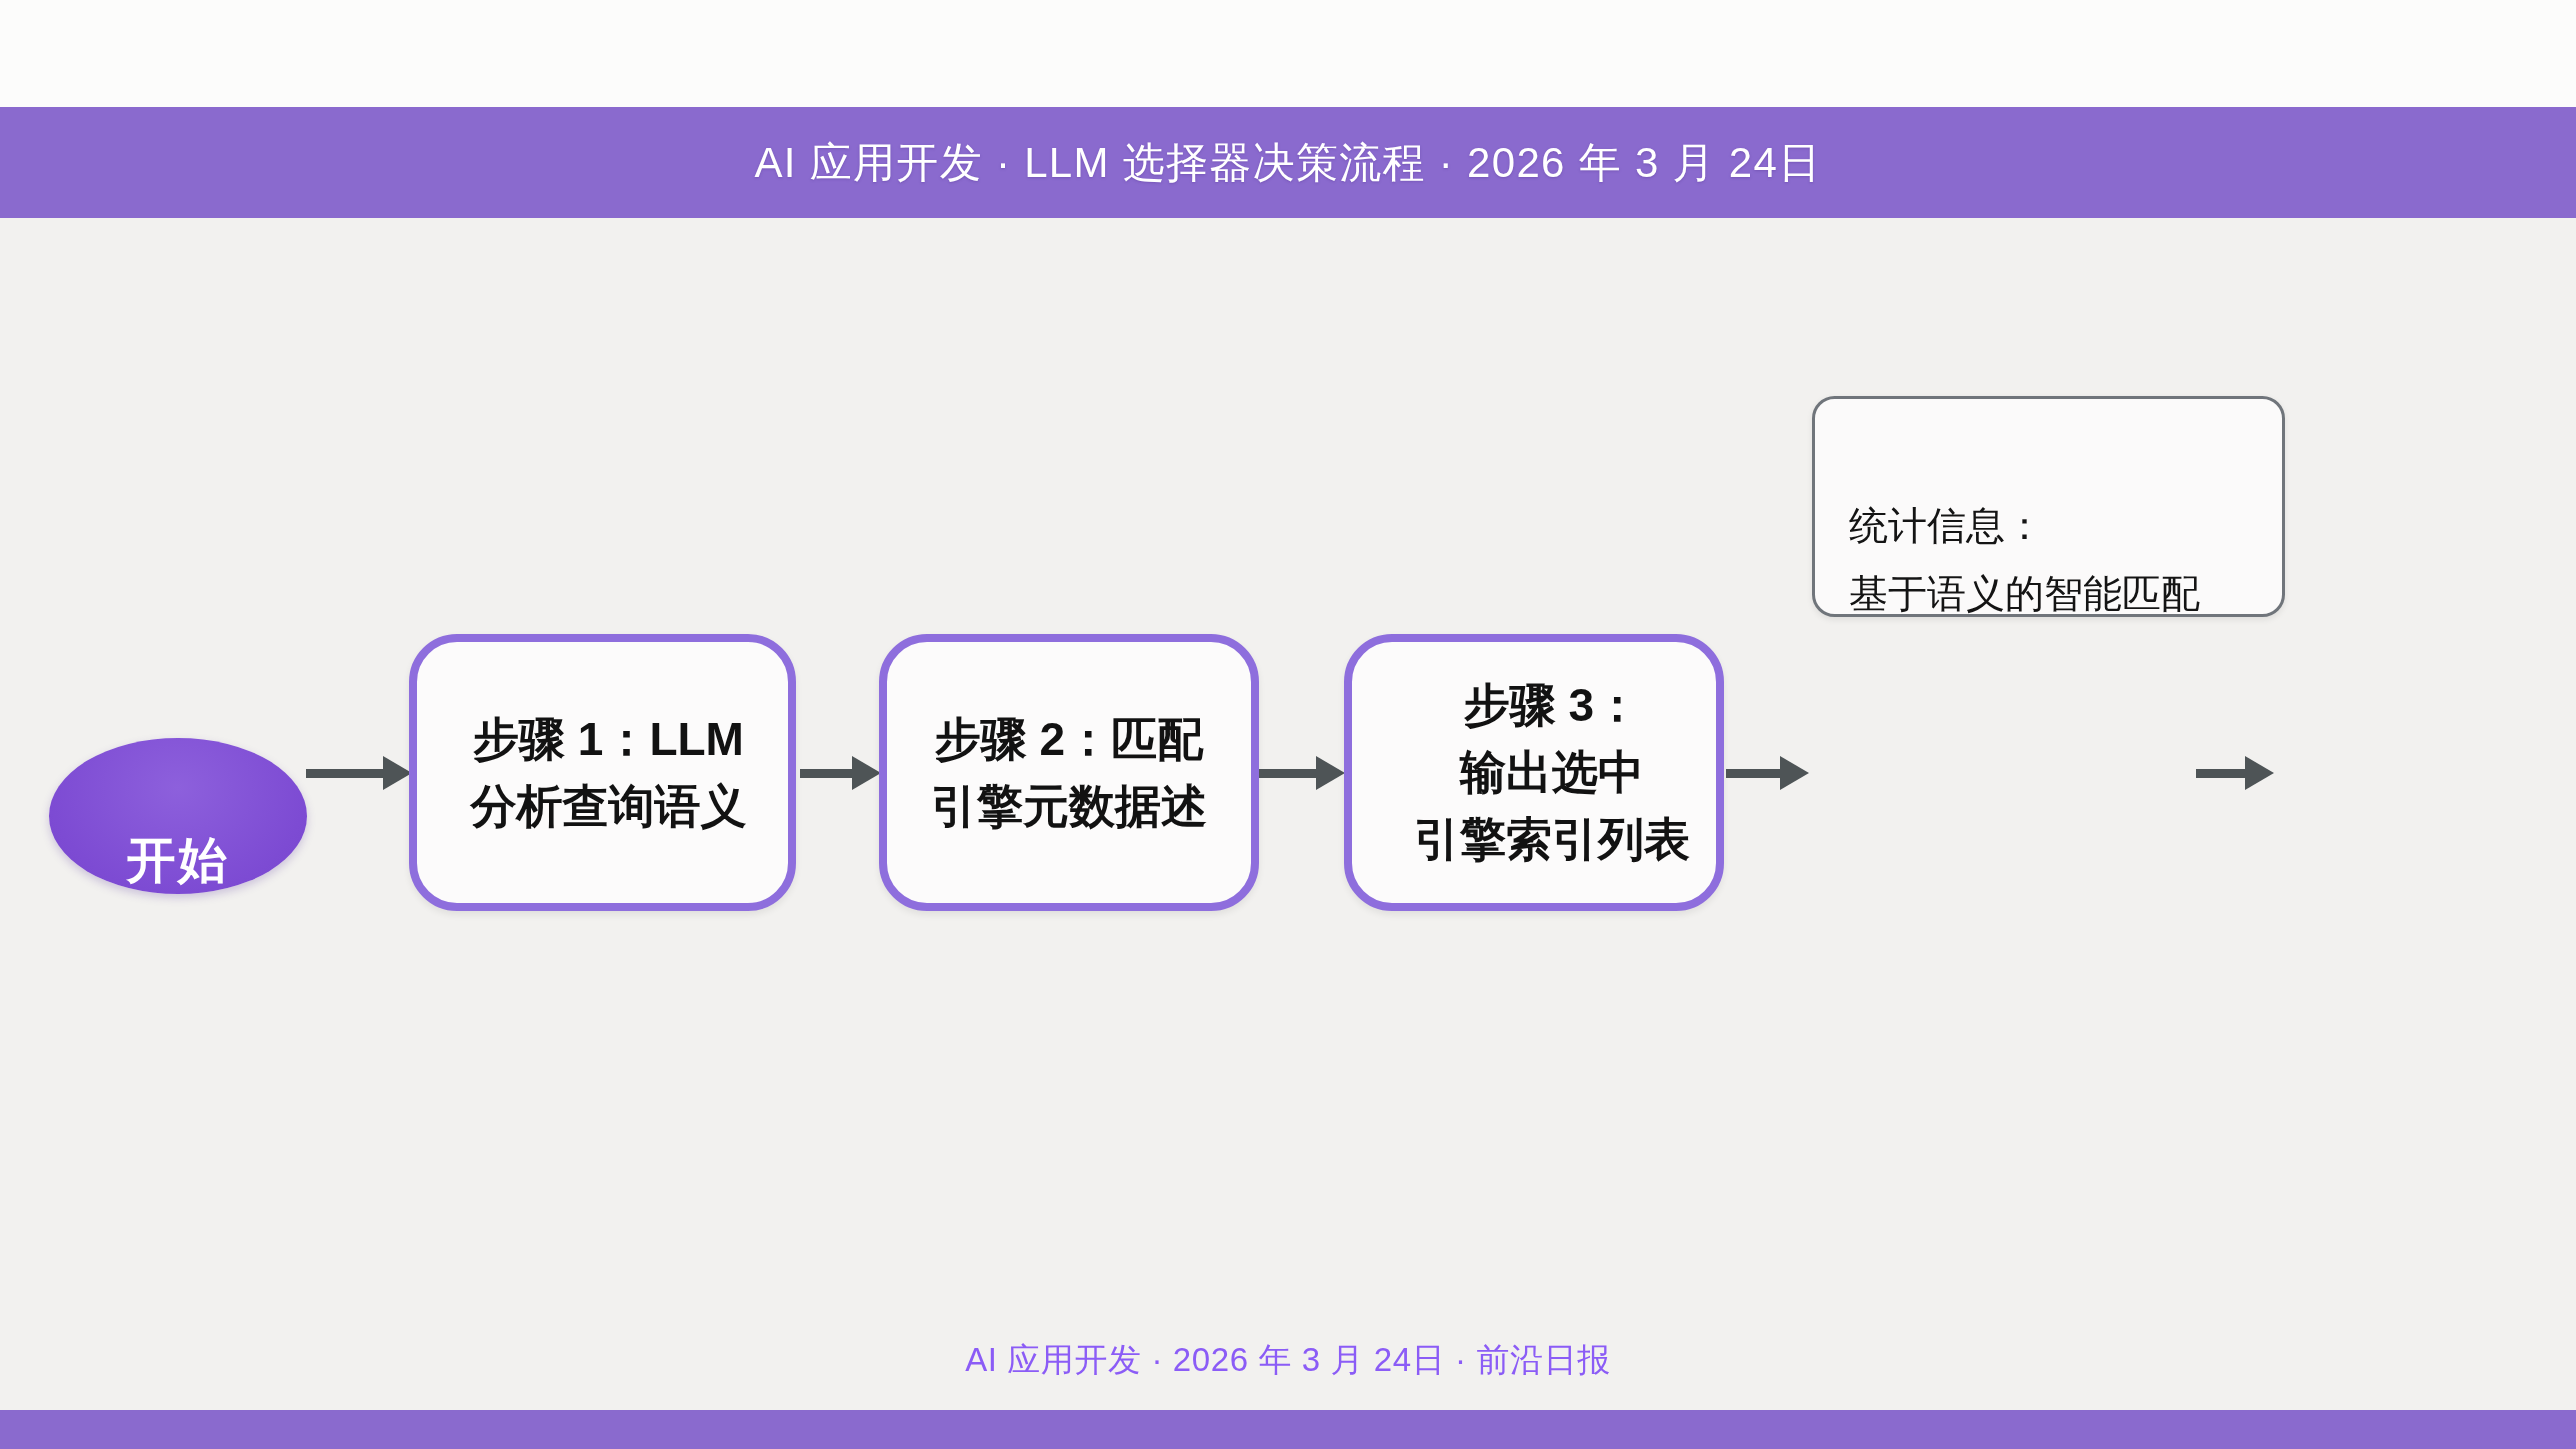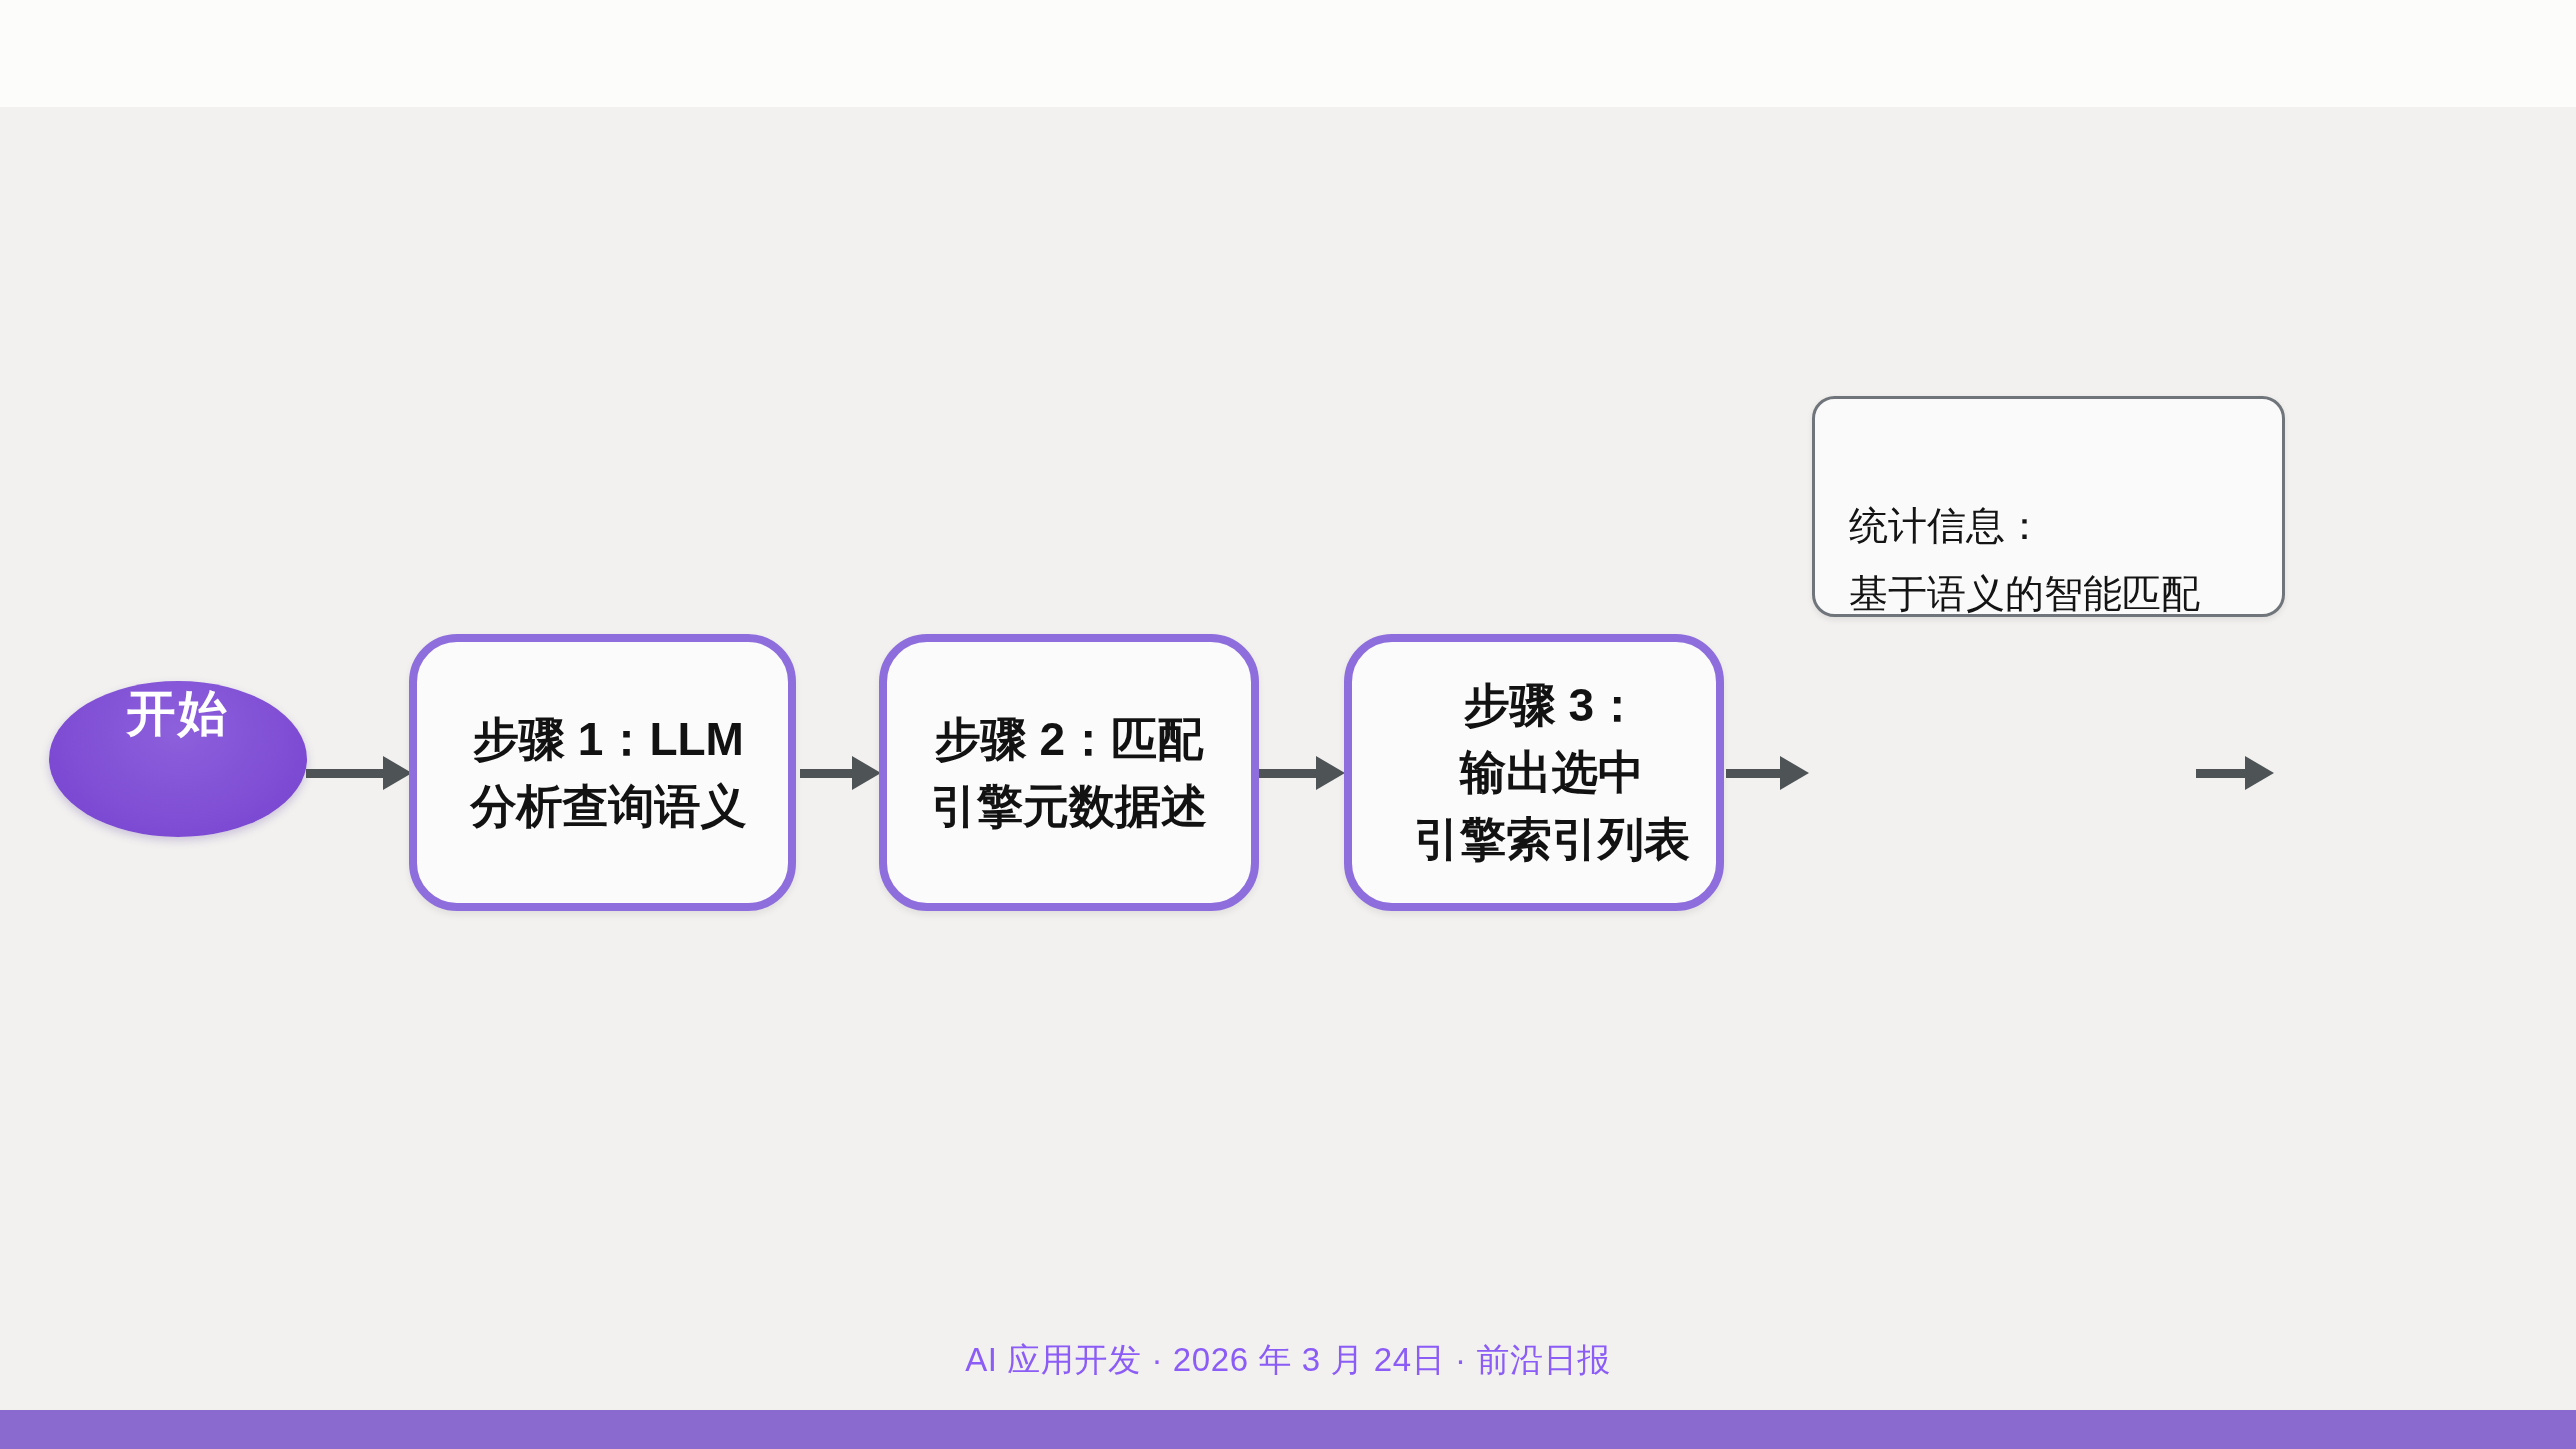--- a/index.html
+++ b/index.html
@@ -35,25 +35,25 @@
     background: #fbfafa;
     border: 3.8px solid #70757b;
     border-radius: 22.6px;
     padding: 26.4px 34px;
     font-size: 39px; font-weight: 500; color: #141414;
     line-height: 1.72;
     white-space: pre-line;
     box-shadow: 0 2.5px 6.3px rgba(0,0,0,0.08);
   }
   .oval {
-    position: absolute; top: 681px;
+    position: absolute; top: 738px;
     width: 258px; height: 156px;
     border-radius: 50%;
     background: radial-gradient(ellipse at 50% 32%, #8d60dc 0%, #7d4bd3 70%, #7745cd 100%);
-    display: flex; align-items: flex-start; justify-content: center;
+    display: flex; align-items: flex-end; justify-content: center;
     color: #ffffff;
     font-size: 49px; font-weight: 600; letter-spacing: 2.5px;
     box-shadow: 0 3.8px 8.8px rgba(90,60,160,0.25);
   }
   .oval.start { left: 49px; }
   .oval.end   { left: 2272px; }
   .step {
     position: absolute; top: 634px;
     height: 277px;
     box-sizing: border-box;
@@ -104,20 +104,23 @@
     background: #8a6ace;
   }
 </style>
 </head>
 <body>
 
 <div class="canvas">
 
   <div class="top-strip"></div>
 
+  <div class="header">
+    <span>AI 应用开发 · LLM 选择器决策流程 · 2026 年 3 月 24日</span>
+  </div>
 
   <div class="annotation">
     <span>统计信息：
 基于语义的智能匹配</span>
   </div>
 
   <div class="oval start">
     <span>开始</span>
   </div>
 

